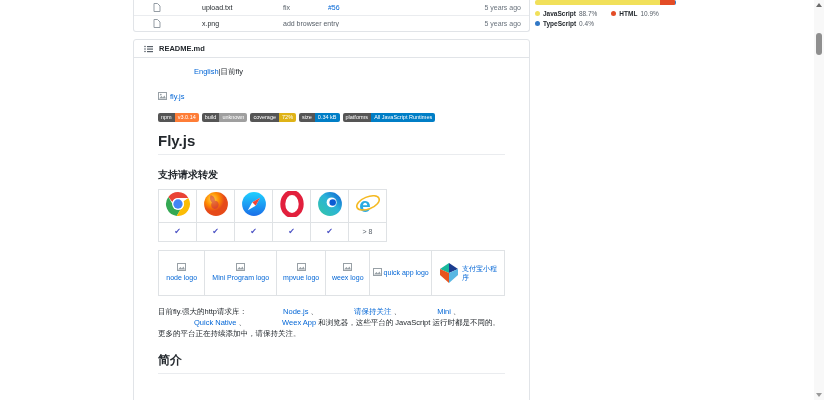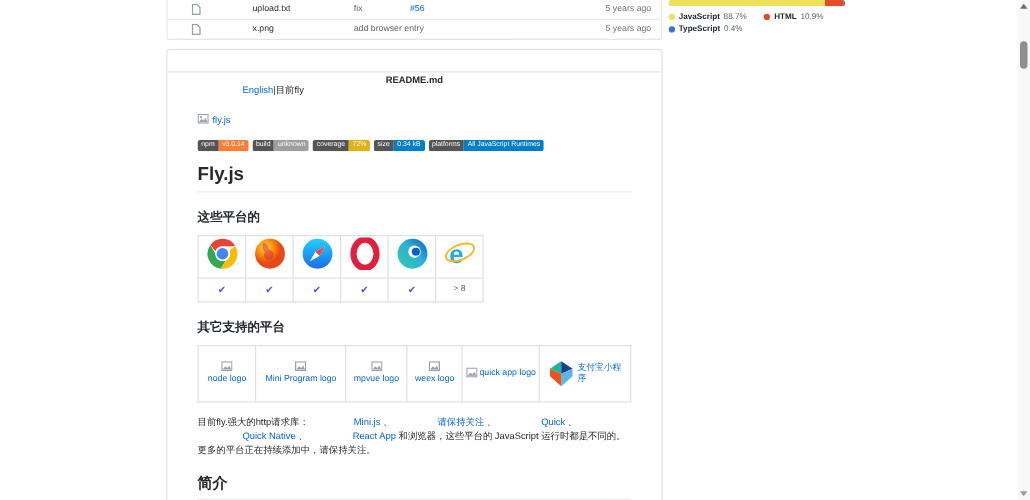--- a/index.html
+++ b/index.html
@@ -11,21 +11,21 @@
   
   .file-box{border:1px solid #e1e4e8;border-top:none;border-radius:0 0 3px 3px;background:#fff;}
   .frow{display:flex;align-items:center;height:15px;padding:0 8px;font-size:7px;border-top:1px solid #eaecef;}
   .frow:first-child{border-top:none;}
   .fcell-name{display:flex;align-items:center;gap:5px;width:130px;padding-left:11px;color:#24292e;}
   .fcell-msg{flex:1;color:#586069;white-space:nowrap;overflow:hidden;}
   .fcell-age{width:62px;text-align:right;color:#6a737d;}
 
   
   .readme-box{margin-top:7px;border:1px solid #e1e4e8;border-radius:3px;background:#fff;}
-  .readme-head{display:flex;align-items:center;gap:19px;height:17px;padding:0 10px;border-bottom:1px solid #e1e4e8;font-size:7.5px;font-weight:bold;flex-direction:column;}
+  .readme-head{display:flex;align-items:center;gap:6px;height:17px;padding:0 10px;border-bottom:1px solid #e1e4e8;font-size:7.5px;font-weight:bold;}
   .readme-body{padding:8px 24px 20px 24px;}
   .md p{font-size:7.5px;line-height:11px;margin:0 0 8px;}
   .md h1{font-size:15px;font-weight:bold;margin:4px 0 8px;padding-bottom:5px;border-bottom:1px solid #eaecef;}
   .md h2{font-size:12px;font-weight:bold;margin:13px 0 8px;padding-bottom:4px;border-bottom:1px solid #eaecef;}
   .md h3{font-size:10px;font-weight:bold;margin:13px 0 7px;}
   .broken{display:inline-flex;align-items:center;gap:3px;color:#0366d6;font-size:7.5px;}
 
   
   .badges{display:flex;gap:3px;margin:2px 0 10px;}
   .badge{display:inline-flex;height:9px;line-height:9px;font-size:5.5px;border-radius:2px;overflow:hidden;white-space:nowrap;}
@@ -140,21 +140,21 @@
             </span>
           <span class="badge">
               <span class="bl">platforms</span>
               <span class="bv" style="background: rgb(0, 126, 198);">All JavaScript Runtimes</span>
             </span>
         </div>
 
         <h1>Fly.js</h1>
 
 
-        <h3>这些平台的</h3>
+        <h3>支持请求转发</h3>
 
         <table class="btable">
           <tbody>
               <tr>
             <td class="icell">
               <svg width="26" height="26" viewBox="0 0 24 24">
                 <circle cx="12" cy="12" r="11" fill="#fff"></circle>
                 <path d="M12 1a11 11 0 0 1 9.5 5.5H12a5.6 5.6 0 0 0-5.2 3.6L3.1 5.5A11 11 0 0 1 12 1z" fill="#ea4335"></path>
                 <path d="M3.1 5.5l3.8 6.6a5.6 5.6 0 0 0 7.5 4.8L10.8 23A11 11 0 0 1 3.1 5.5z" fill="#34a853"></path>
                 <path d="M21.5 6.5A11 11 0 0 1 10.8 23l3.6-6.1a5.6 5.6 0 0 0 2.7-7.4l4.4-3z" fill="#fbbc05"></path>
@@ -220,21 +220,20 @@
             <td class="ccell">✔</td>
             <td class="ccell">✔</td>
             <td class="ccell">✔</td>
             <td class="ccell">✔</td>
             <td class="ccell">✔</td>
             <td class="ccell muted">&gt; 8</td>
           </tr>
         </tbody>
           </table>
 
-        <h3>其它支持的平台</h3>
 
         <table class="ptable">
           <tbody>
               <tr>
             <td style="width:48px;">
               <span class="alt-link">
                 <svg width="9" height="8" viewBox="0 0 9 8">
                       <rect x=".5" y=".5" width="8" height="7" fill="#fff" stroke="#98a0a6"></rect>
                       <path d="M1 6.6 3.4 4l1.5 1.5L6.4 3.4 8 6.6z" fill="#98a0a6"></path>
                     </svg>
@@ -285,21 +284,21 @@
                   <polygon points="20,7 20,13 11,21 11,11" fill="#58b7e3"></polygon>
                   <polygon points="2,7 11,11 11,21 2,13" fill="#e8541e"></polygon>
                 </svg>
                 <span class="alipay-label">支付宝小程序</span>
               </span>
             </td>
           </tr>
         </tbody>
           </table>
 
-        <p><span>目前fly.强大的http请求库：</span><a>Mini.js</a><span> 、</span><a>请保持关注</a><span> 、</span><a>Quick</a><span> 、</span><a>Quick Native</a><span> 、</span><a>React App</a><span> 和浏览器，这些平台的 JavaScript 运行时都是不同的。更多的平台正在持续添加中，请保持关注。</span></p>
+        <p><span>目前fly.强大的http请求库：</span><a>Node.js</a><span> 、</span><a>请保持关注</a><span> 、</span><a>Mini</a><span> 、</span><a>Quick Native</a><span> 、</span><a>Weex App</a><span> 和浏览器，这些平台的 JavaScript 运行时都是不同的。更多的平台正在持续添加中，请保持关注。</span></p>
 
         <h2>简介</h2>
 
         
 
         
 
       </div>
     </div>
   </div>

